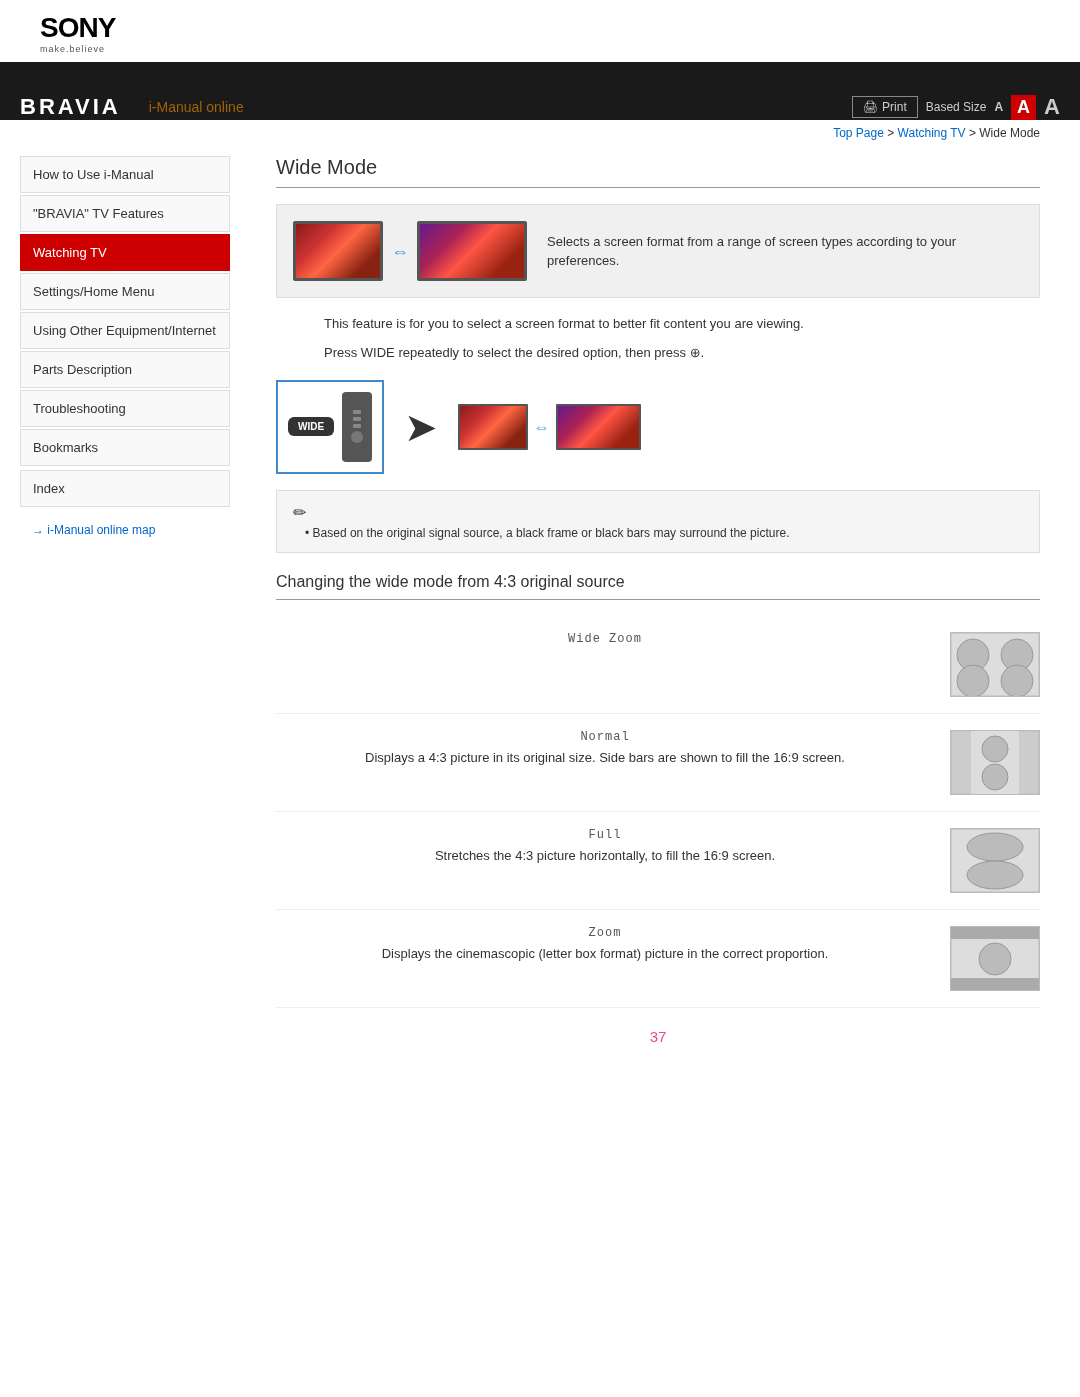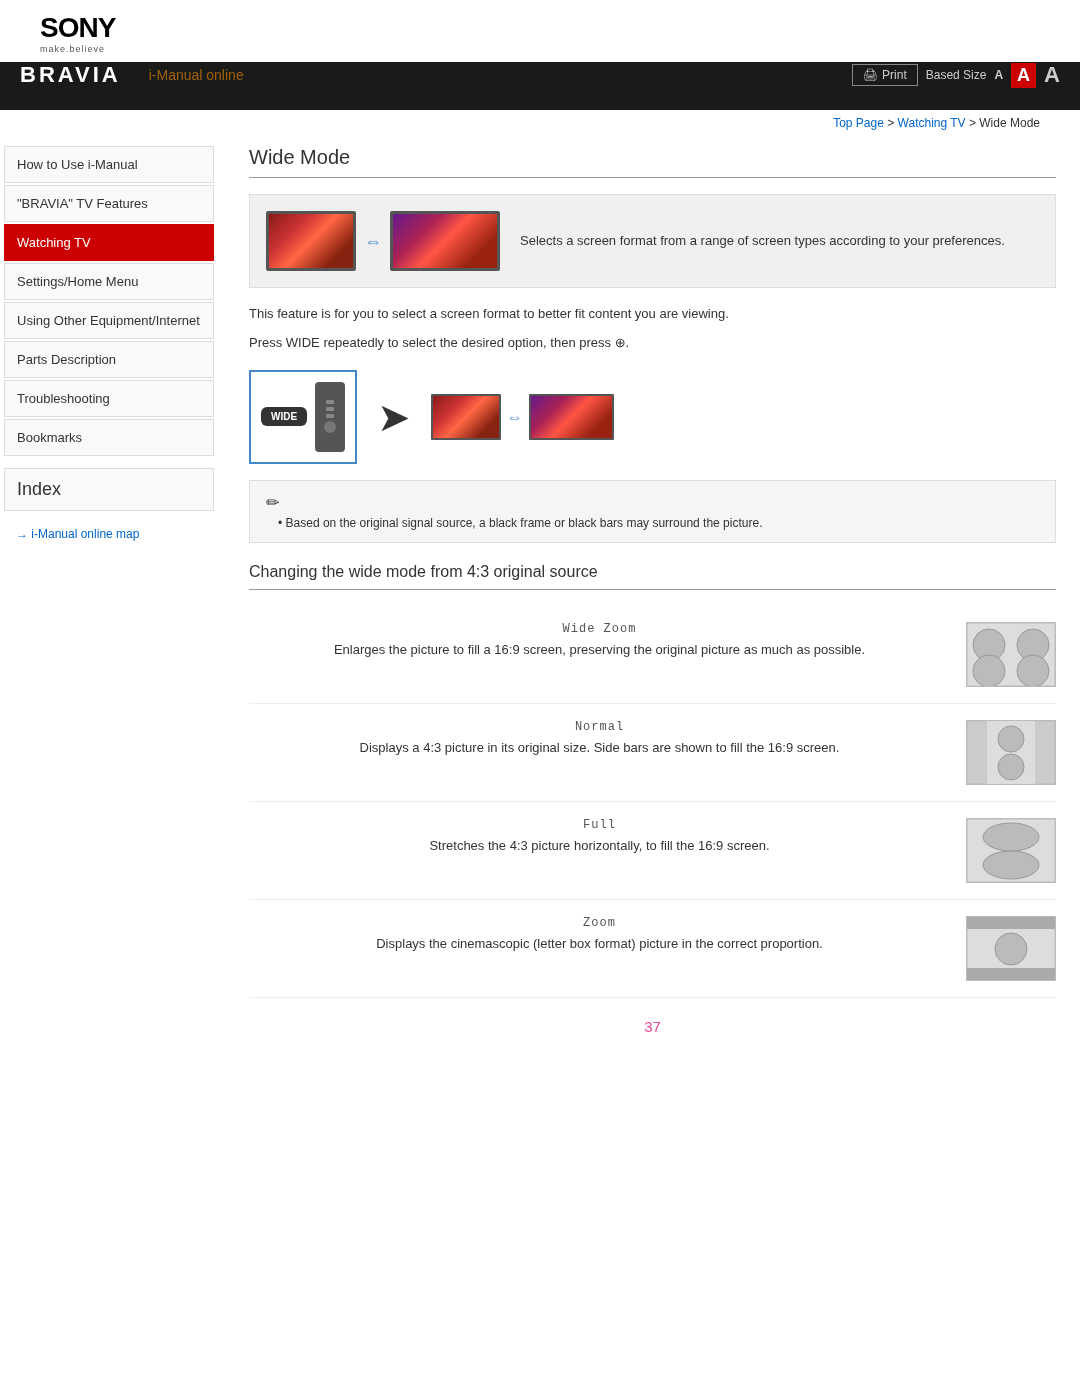--- a/index.html
+++ b/index.html
@@ -4,61 +4,61 @@
   <style>
     * { box-sizing: border-box; margin: 0; padding: 0; }
     body { font-family: Arial, sans-serif; font-size: 14px; background: #fff; color: #333; width: 1080px; min-height: 1397px; }
 
     
     .top-bar { padding: 12px 40px 8px 40px; background: #fff; }
     .sony-logo { font-size: 28px; font-weight: bold; font-family: 'Arial Black', sans-serif; letter-spacing: -1px; color: #000; }
     .sony-tagline { font-size: 9px; color: #555; letter-spacing: 1px; }
 
     
-    .nav-bar { background: #1a1a1a; display: flex; align-items: flex-start; justify-content: space-between; padding: 0 20px; height: 48px; gap: 6px; }
+    .nav-bar { background: #1a1a1a; display: flex; align-items: flex-end; justify-content: space-between; padding: 0 20px; height: 58px; gap: 6px; }
     .bravia-logo { color: #fff; font-size: 22px; font-weight: bold; font-family: 'Arial Black', sans-serif; letter-spacing: 3px; margin-right: 16px; }
     .nav-title { color: #a16207; font-size: 14px; }
     .nav-right { display: flex; align-items: center; gap: 8px; }
     .print-btn { border: 1px solid #888; color: #ccc; background: transparent; padding: 3px 10px; font-size: 12px; cursor: pointer; display: flex; align-items: center; gap: 4px; }
     .font-size-label { color: #ccc; font-size: 12px; }
     .font-btn { color: #ccc; cursor: pointer; font-weight: bold; background: transparent; border: none; }
     .font-btn.large { font-size: 18px; background: #c00; color: #fff; padding: 2px 6px; }
     .font-btn.xlarge { font-size: 22px; }
     .font-btn.small { font-size: 12px; }
 
     
     .breadcrumb { text-align: right; padding: 6px 40px; font-size: 12px; color: #0066cc; }
     .breadcrumb span { color: #333; }
 
     
-    .layout { display: flex; padding: 0 4px; gap: 5px; }
+    .layout { display: flex; padding: 0 20px; gap: 16px; }
 
     
     .sidebar { width: 220px; min-width: 220px; padding-right: 10px; padding-top: 10px; }
     .sidebar-item { padding: 10px 12px; border: 1px solid #ddd; margin-bottom: 2px; cursor: pointer; font-size: 13px; color: #333; background: #f9f9f9; }
     .sidebar-item.active { background: #cc0000; color: #fff; border-color: #cc0000; }
-    .sidebar-index { padding: 10px 12px; border: 1px solid #ddd; margin-top: 12px; font-size: 18px; cursor: pointer; background: #f9f9f9; }
+    .sidebar-index { padding: 10px 12px; border: 1px solid #ddd; margin-top: 4px; font-size: 13px; cursor: pointer; background: #f9f9f9; }
     .sidebar-link { margin-top: 12px; padding: 4px 12px; font-size: 12px; color: #0066cc; cursor: pointer; }
     .sidebar-link::before { content: '→ '; }
 
     
     .main { flex: 1; padding: 10px 20px 20px 20px; }
 
     
     .page-title { font-size: 20px; font-weight: normal; border-bottom: 1px solid #999; padding-bottom: 8px; margin-bottom: 16px; }
 
     
     .illustration-box { background: #f0f0f0; border: 1px solid #ddd; padding: 16px; display: flex; align-items: center; gap: 20px; margin-bottom: 16px; }
     .tv-pair { display: flex; align-items: center; gap: 8px; }
     .tv-screen { width: 90px; height: 60px; background: #222; border: 3px solid #555; border-radius: 2px; overflow: hidden; position: relative; }
     .tv-screen-inner { width: 100%; height: 100%; background: linear-gradient(135deg, #8B1A1A 0%, #CC3333 30%, #FF6644 50%, #882211 80%); }
     .illustration-text { font-size: 13px; line-height: 1.5; }
 
     
-    .body-text { font-size: 13px; line-height: 1.6; margin-bottom: 8px; }
+    .body-text { font-size: 13px; line-height: 1.6; margin-bottom: 8px; margin-left: 48px; }
 
     
     .step-box { display: flex; align-items: center; gap: 20px; margin: 16px 0; }
     .remote-tv-pair { display: flex; align-items: center; gap: 8px; border: 2px solid #4488cc; padding: 10px; }
     .remote-body { width: 30px; height: 70px; background: #555; border-radius: 4px; display: flex; align-items: center; justify-content: center; }
     .big-arrow { font-size: 40px; color: #333; }
     .tv-pair-small { display: flex; align-items: center; gap: 6px; }
     .tv-sm { width: 70px; height: 46px; background: #222; border: 2px solid #555; border-radius: 1px; overflow: hidden; }
     .tv-sm-inner { width: 100%; height: 100%; }
 
@@ -178,21 +178,20 @@
       <div class="note-bullet">
         <span>•</span> <span>Based on the original signal source, a black frame or black bars may surround the picture.</span>
       </div>
     </div>
 
     <h2 class="section-heading">Changing the wide mode from 4:3 original source</h2>
 
     <div class="mode-row">
       <div class="mode-content">
         <div class="mode-name">Wide Zoom</div>
-        <div class="mode-desc">Enlarges the picture to fill a 16:9 screen, preserving the original picture as much as possible.</div>
       </div>
       <div class="mode-image">
 
         <svg width="88" height="63">
           <rect width="88" height="63" fill="#ddd" stroke="#bbb"></rect>
           <circle cx="22" cy="22" r="16" fill="#bbb" stroke="#999" stroke-width="1"></circle>
           <circle cx="66" cy="22" r="16" fill="#bbb" stroke="#999" stroke-width="1"></circle>
           <circle cx="22" cy="48" r="16" fill="#bbb" stroke="#999" stroke-width="1"></circle>
           <circle cx="66" cy="48" r="16" fill="#bbb" stroke="#999" stroke-width="1"></circle>
         </svg>

